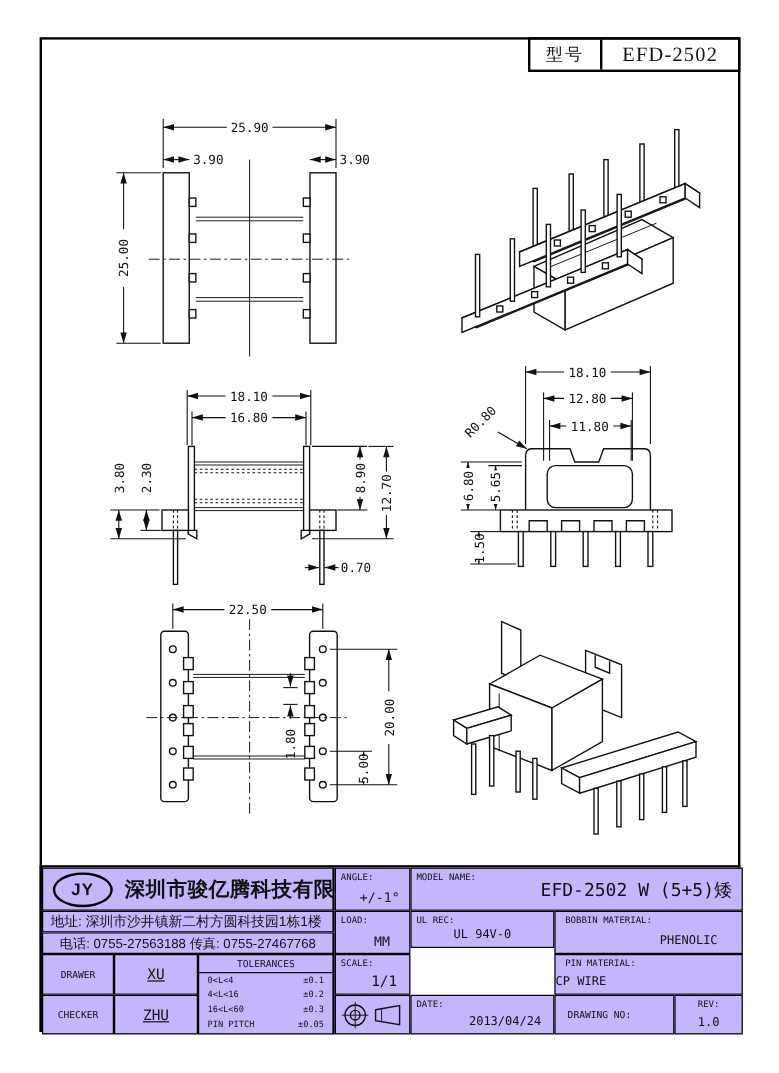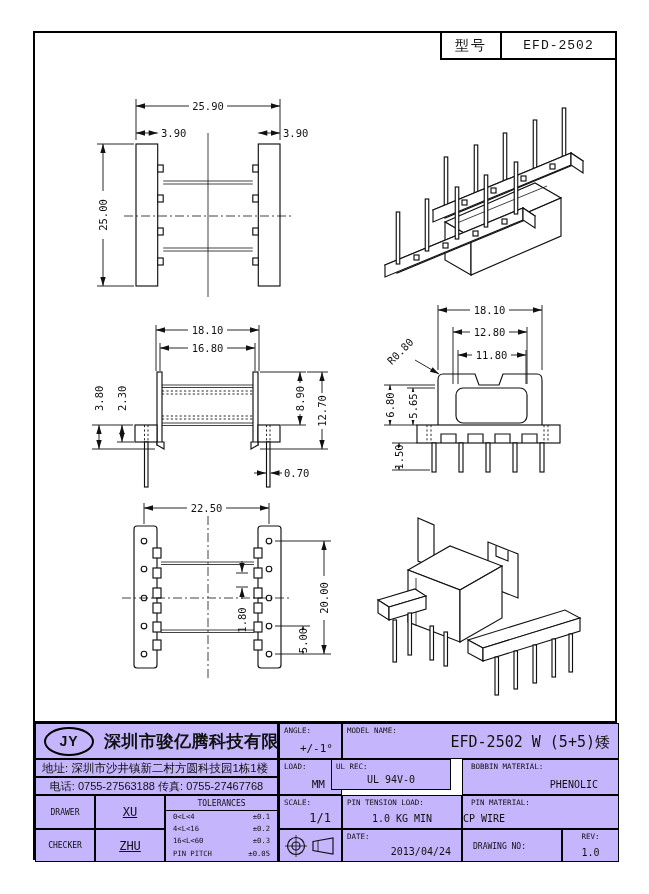--- a/index.html
+++ b/index.html
@@ -5,21 +5,21 @@
   html,body{margin:0;padding:0;background:#fff;}
   .page{position:relative;width:649px;height:894px;background:#fff;overflow:hidden;
         font-family:"Liberation Sans",sans-serif;color:#111;}
   .frame{position:absolute;left:33px;top:31px;width:584px;height:829px;
          border:2px solid #000;box-sizing:border-box;}
   .modelbox{position:absolute;left:440px;top:31px;width:177px;height:29px;border:2px solid #000;
             box-sizing:border-box;display:flex;}
   .modelbox .mlabel{width:58px;border-right:2px solid #000;display:flex;align-items:center;justify-content:center;
             font-size:14px;letter-spacing:2px;}
   .modelbox .mvalue{flex:1;display:flex;align-items:center;justify-content:center;
-            font-family:Liberation Mono, monospace;font-size:13px;letter-spacing:1px;}
+            font-family:Liberation Serif, serif;font-size:17px;letter-spacing:1px;}
   svg{position:absolute;overflow:visible;}
   svg text{font-family:"DejaVu Sans Mono",monospace;font-size:10.5px;fill:#111;}
   .dl{stroke:#111;stroke-width:0.9;fill:none;}
   .sh{stroke:#111;stroke-width:1.15;fill:#fff;}
   .shn{stroke:#111;stroke-width:1.15;fill:none;}
   .thin{stroke:#111;stroke-width:0.8;fill:none;}
   .dot{stroke:#111;stroke-width:0.9;fill:none;stroke-dasharray:2.2 2.2;}
   .cl{stroke:#111;stroke-width:0.8;fill:none;stroke-dasharray:9 3 2 3;}
   .wbg{fill:#fff;stroke:none;}
   
@@ -420,35 +420,31 @@
       <span class="vv" style="position:absolute;bottom:3px;right:8px;font-size:11px">+/-1°</span>
     </div>
     <div class="cell" style="left:307px;top:0;width:277px;height:36px">
       <span class="lb">MODEL NAME:</span>
       <span class="vv" style="position:absolute;bottom:6px;right:8px;font-size:15px">EFD-2502 W (5+5)矮</span>
     </div>
     <div class="cell" style="left:244px;top:36px;width:63px;height:36px">
       <span class="lb">LOAD:</span>
       <span class="vv" style="position:absolute;bottom:3px;right:16px;font-size:11px">MM</span>
     </div>
-    <div class="cell" style="left:296px;top:36px;width:120px;height:31px">
+    <div class="cell" style="left:307px;top:36px;width:120px;height:31px">
       <span class="lb">UL REC:</span>
       <span class="vv" style="position:absolute;bottom:4px;left:0;width:100%;text-align:center;font-size:10px">UL 94V-0</span>
     </div>
     <div class="cell" style="left:427px;top:36px;width:157px;height:36px">
       <span class="lb" style="left:8px">BOBBIN MATERIAL:</span>
       <span class="vv" style="position:absolute;bottom:4px;right:20px;font-size:10px">PHENOLIC</span>
     </div>
     <div class="cell" style="left:244px;top:72px;width:63px;height:34px">
       <span class="lb">SCALE:</span>
       <span class="vv" style="position:absolute;bottom:3px;right:10px;font-size:12px">1/1</span>
-    </div>
-    <div class="cell" style="left:307px;top:72px;width:120px;height:34px">
-      <span class="lb">PIN TENSION LOAD:</span>
-      <span class="vv" style="position:absolute;bottom:4px;left:0;width:100%;text-align:center;font-size:10px">1.0 KG MIN</span>
     </div>
     <div class="cell" style="left:427px;top:72px;width:157px;height:34px">
       <span class="lb" style="left:8px">PIN MATERIAL:</span>
       <span class="vv" style="position:absolute;bottom:4px;left:0;width:100%;text-align:left;font-size:10px">CP WIRE</span>
     </div>
     <div class="cell" style="left:244px;top:106px;width:63px;height:33px;display:flex;align-items:center;justify-content:center">
       <svg width="52" height="24" viewBox="0 0 52 24" style="position:static">
         <circle class="shn" cx="11" cy="12" r="8.5"></circle>
           <circle class="shn" cx="11" cy="12" r="4"></circle>
         <line class="thin" x1="11" y1="1" x2="11" y2="23"></line>

